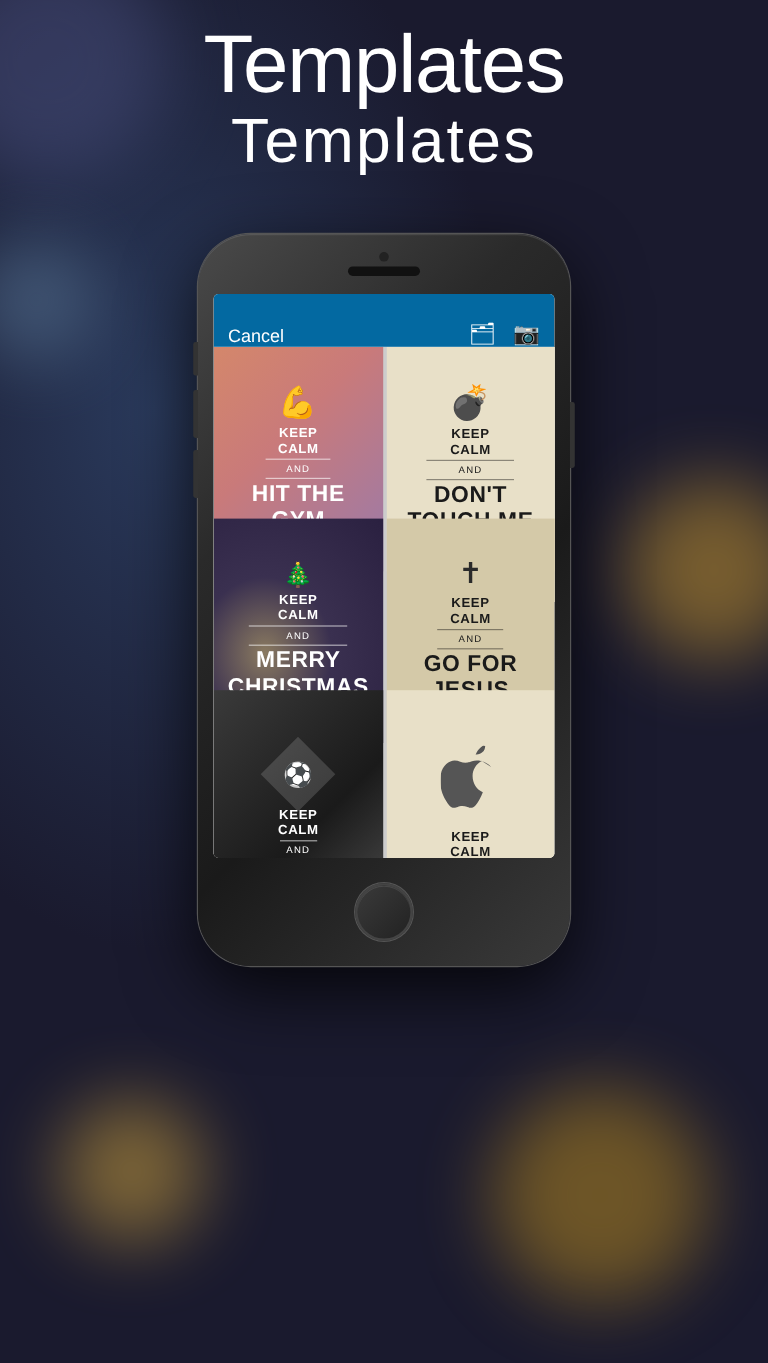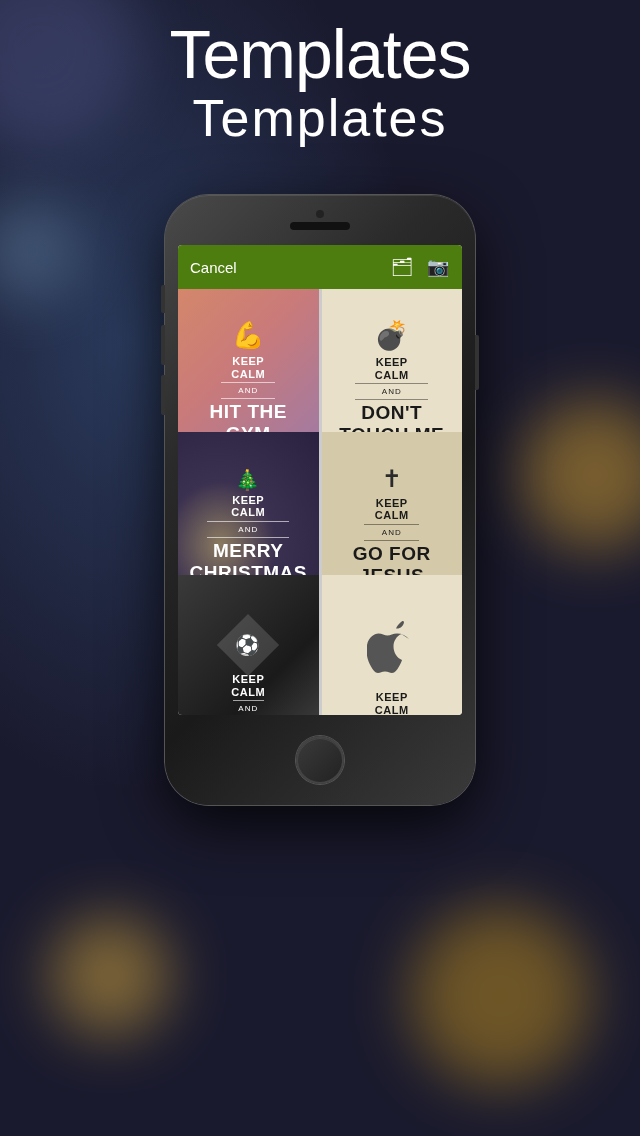--- a/index.html
+++ b/index.html
@@ -145,23 +145,23 @@
       width: 48px; height: 48px;
       border-radius: 50%;
       background: linear-gradient(135deg, #3a3a3a, #222);
       border: 2px solid #444;
       box-shadow: 0 0 0 1px #555, inset 0 1px 0 rgba(255,255,255,0.1);
     }
 
     
     .app-navbar {
       height: 44px;
-      background: #4d7c0f;
-      display: flex;
-      align-items: center;
+      background: #0369a1;
+      display: flex;
+      align-items: flex-end;
       justify-content: space-between;
       padding: 0 12px;
     }
 
     .nav-cancel {
       color: #fff;
       font-size: 15px;
       font-weight: 400;
     }
 

